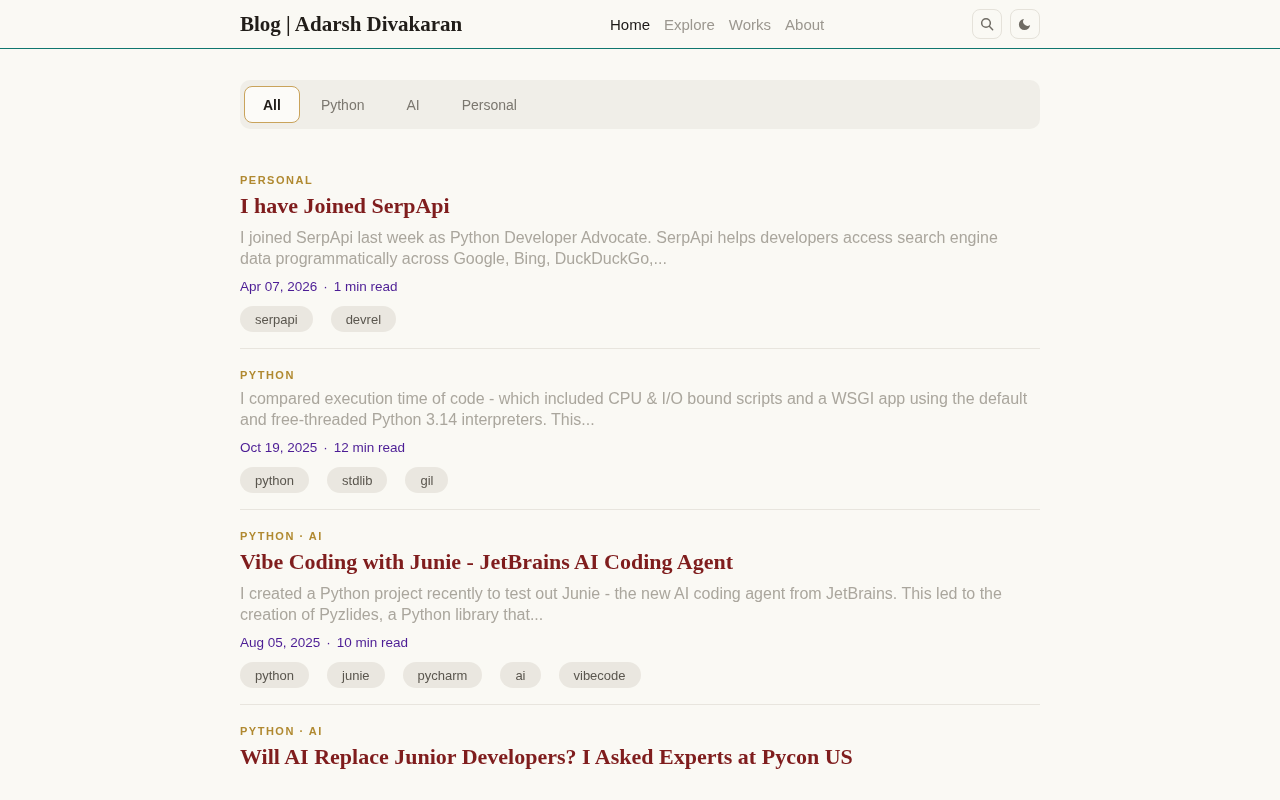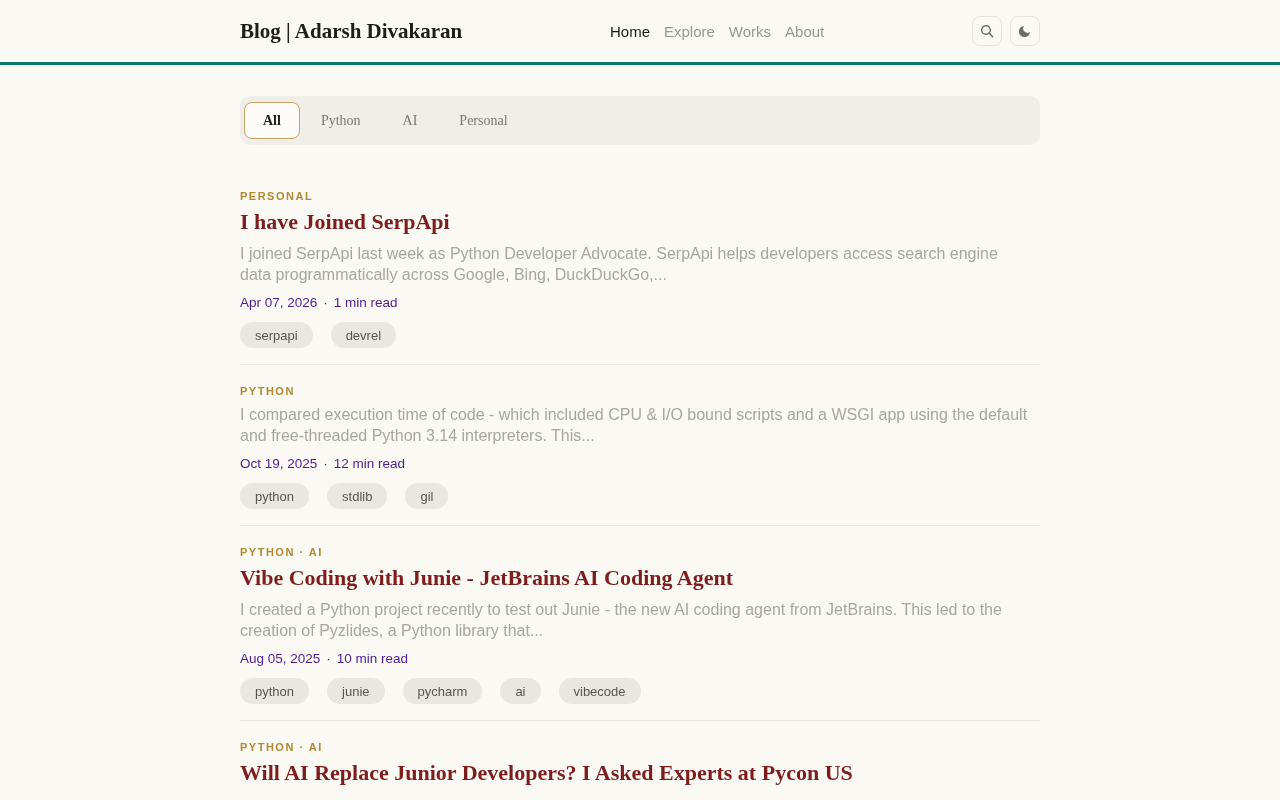--- a/index.html
+++ b/index.html
@@ -4,22 +4,22 @@
 <style>
   * { margin: 0; padding: 0; box-sizing: border-box; }
   html, body { width: 1280px; height: 800px; overflow: hidden; }
   body {
     background: #faf9f4;
     font-family: "Liberation Sans", "DejaVu Sans", sans-serif;
     color: #1c1917;
   }
   
   .site-header {
-    height: 65px;
-    border-bottom: 3px solid #0f766e;
+    height: 49px;
+    border-bottom: 1px solid #0f766e;
     display: flex;
     align-items: center;
   }
   .header-inner {
     width: 800px;
     margin: 0 auto;
     display: flex;
     align-items: center;
     justify-content: space-between;
   }
@@ -59,21 +59,21 @@
     height: 49px;
     background: #f0eee8;
     border-radius: 10px;
     display: flex;
     align-items: center;
     padding: 0 4px;
   }
   .filter-tab {
     border: none;
     background: transparent;
-    font-family: Liberation Serif, serif;
+    font-family: Liberation Sans, sans-serif;
     font-size: 14px;
     color: #7b776f;
     padding: 0 21px;
     height: 37px;
     border-radius: 8px;
     cursor: pointer;
   }
   .filter-tab.active {
     background: #fcfbf8;
     border: 1.5px solid #c9a35b;

